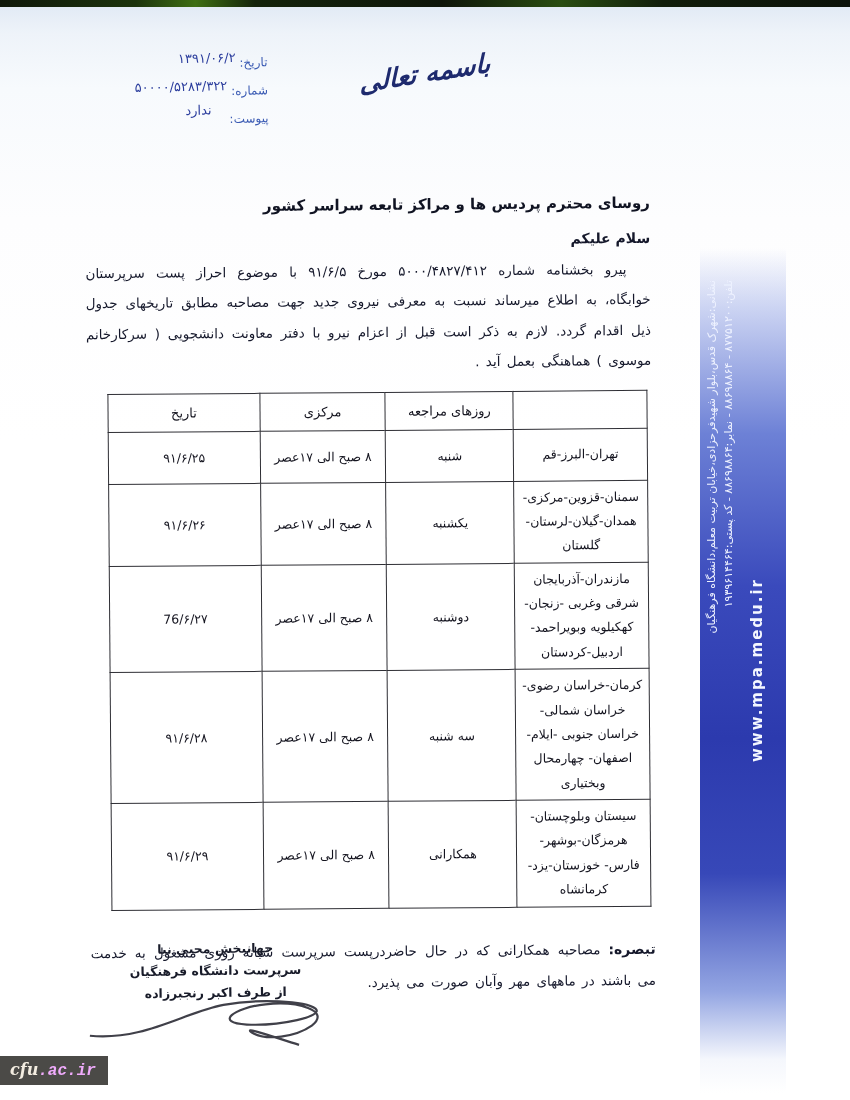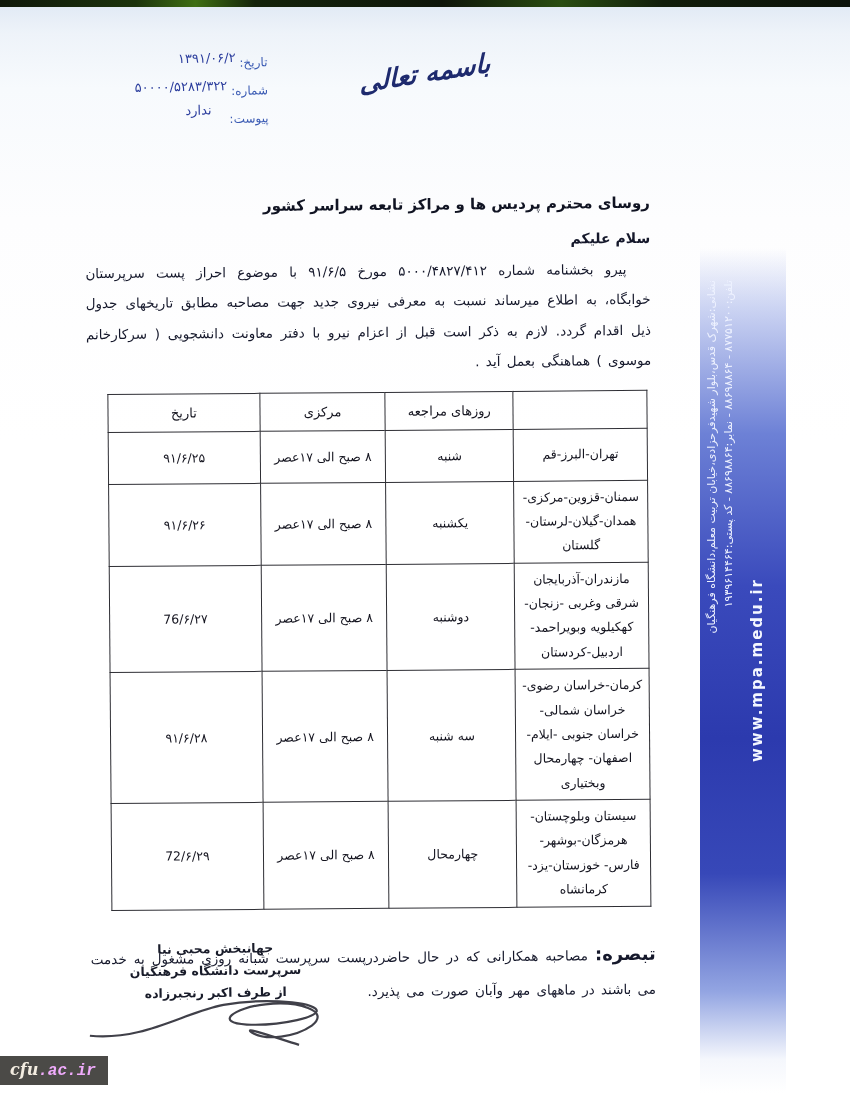--- a/index.html
+++ b/index.html
@@ -101,21 +101,21 @@
   td.prov { text-align:right; line-height:1.95; width:134px; padding-right:8px; }
   col.c-prov{ width:134px;} col.c-day{ width:128px;} col.c-hour{ width:126px;} col.c-date{ width:152px;}
   tr.r1 td{ height:52px; } tr.r2 td{ height:82px; } tr.r3 td{ height:84px; }
   tr.r4 td{ height:102px; } tr.r5 td{ height:86px; }
   td.date-cell { letter-spacing:1px; }
   
   .note {
     margin-top:26px; font-size:13.5px; line-height:2.3; text-align:justify;
     word-spacing:2px;
   }
-  .note b { font-size:18px; }
+  .note b { font-size:14px; }
   
   .signature {
     position:absolute; left:108px; top:938px; width:215px;
     direction:rtl; text-align:center;
     font-size:12.5px; font-weight:bold; line-height:1.75; color:#191c2a;
     transform:rotate(-0.8deg);
   }
   .signature .scribble {
     position:absolute; left:-25px; top:40px; width:265px; height:75px;
   }
@@ -199,23 +199,23 @@
         <td class="date-cell">76/۶/۲۷</td>
       </tr>
       <tr class="r4">
         <td class="prov">کرمان-خراسان رضوی- خراسان شمالی-خراسان جنوبی -ایلام-اصفهان- چهارمحال وبختیاری</td>
         <td>سه شنبه</td>
         <td>۸ صبح الی ۱۷عصر</td>
         <td class="date-cell">۹۱/۶/۲۸</td>
       </tr>
       <tr class="r5">
         <td class="prov">سیستان وبلوچستان- هرمزگان-بوشهر-فارس- خوزستان-یزد-کرمانشاه</td>
-        <td>چهارمحال</td>
-        <td>۸ صبح الی ۱۷عصر</td>
-        <td class="date-cell">72/۶/۲۹</td>
+        <td>همکارانی</td>
+        <td>۸ صبح الی ۱۷عصر</td>
+        <td class="date-cell">۹۱/۶/۲۹</td>
       </tr>
     </tbody>
       </table>
 
     <div class="note">
       <b>تبصره:</b>
       <span>مصاحبه همکارانی که در حال حاضردرپست سرپرست شبانه روزی مشغول به خدمت می باشند در ماههای مهر وآبان صورت می پذیرد.</span>
     </div>
   </div>
 

